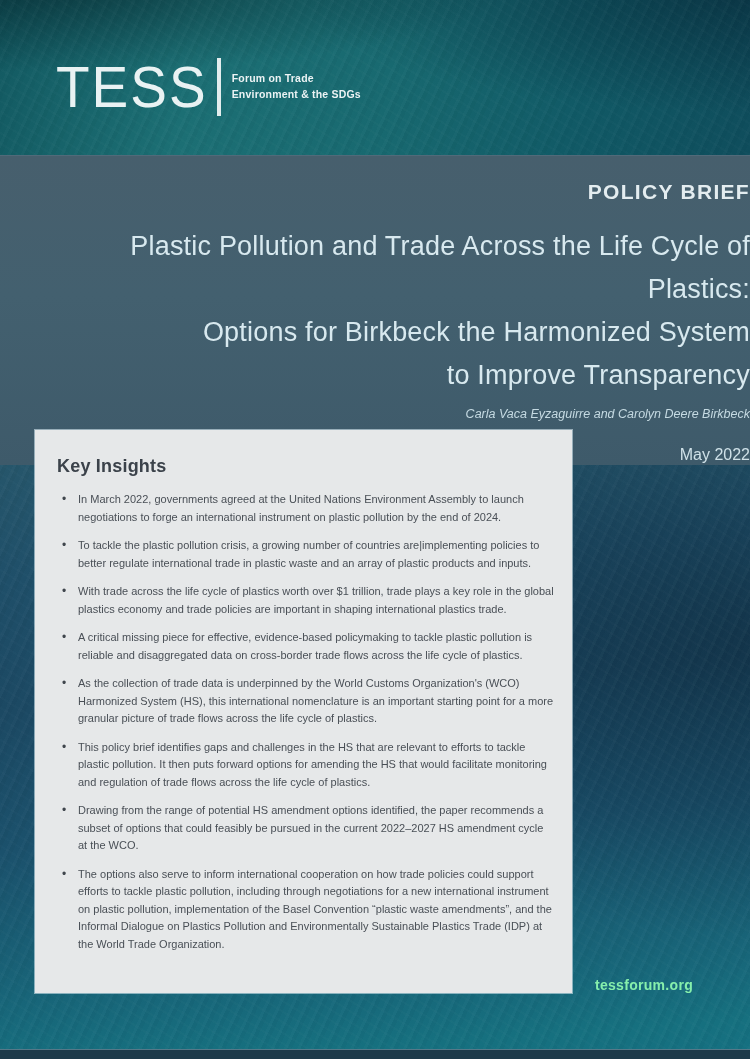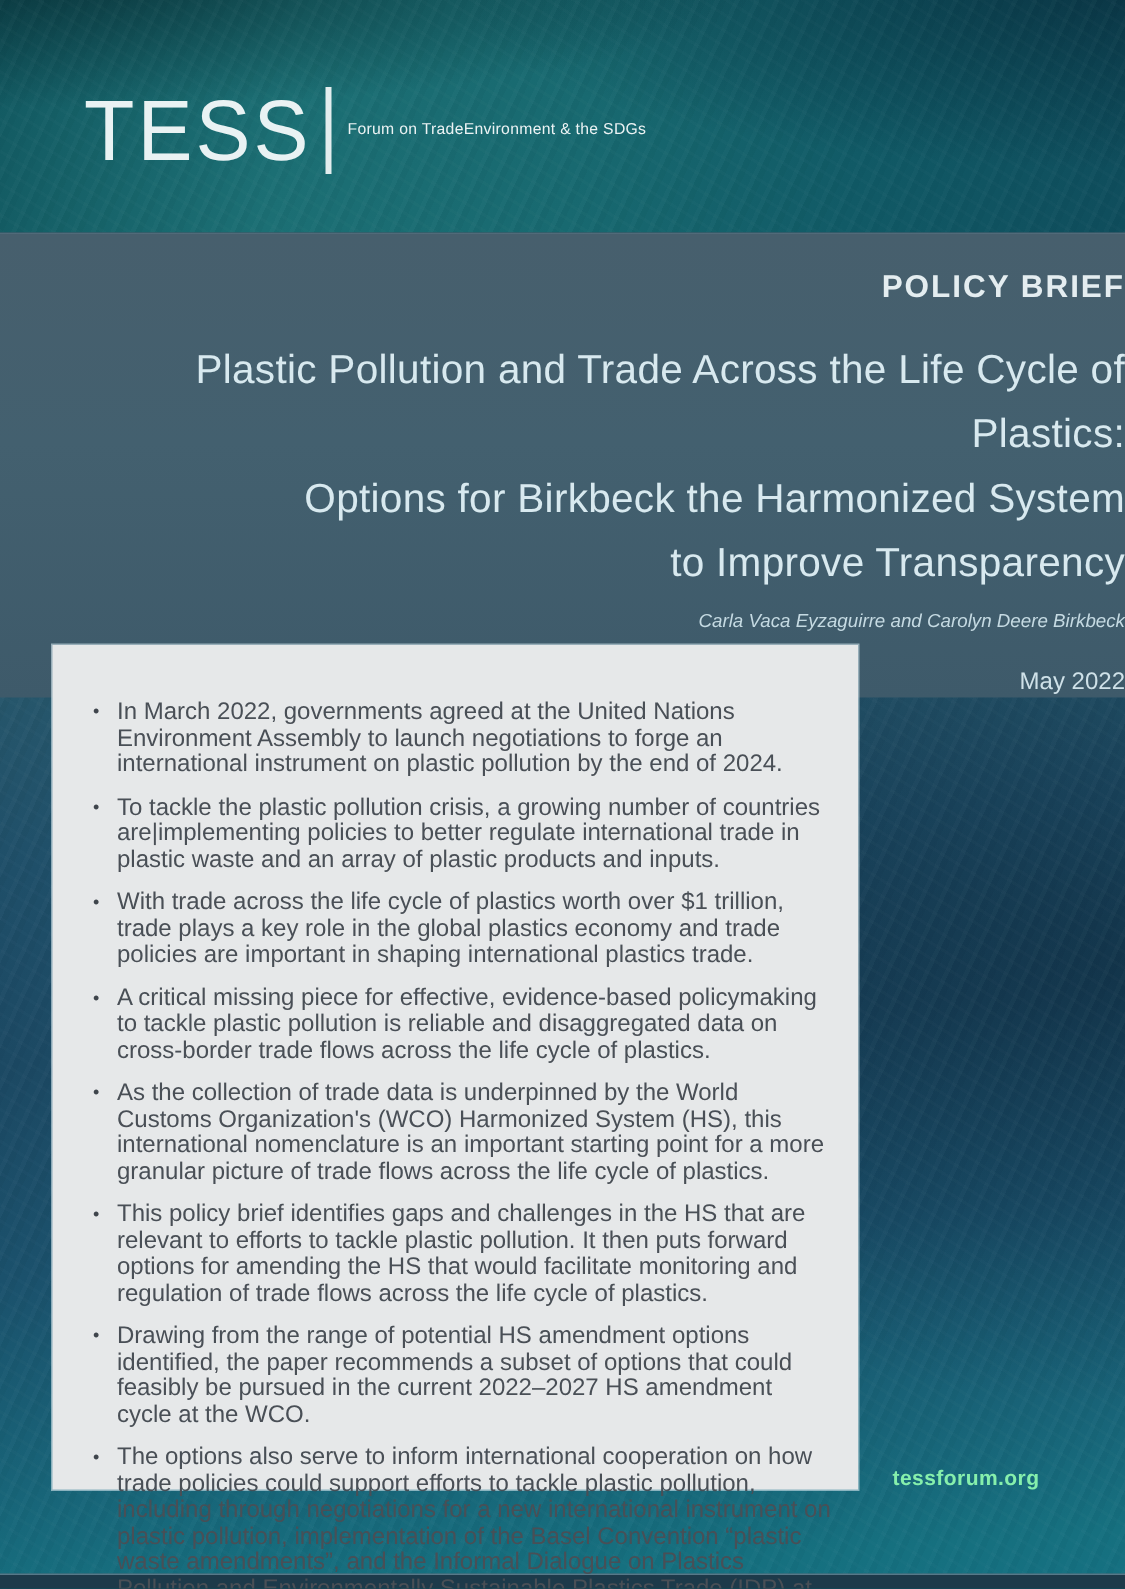--- a/index.html
+++ b/index.html
@@ -33,38 +33,38 @@
       linear-gradient(176deg,#26566b 0%,#1f4f69 18%,#1c4963 38%,#1b516c 60%,#186478 82%,#16707f 94%,#157081 100%);
   }
   .band-navy{
     position:absolute;left:0;bottom:0;width:750px;height:9px;
     background:#1d3a4a;border-top:1px solid rgba(160,200,215,.45);
   }
   
   .logo{position:absolute;left:56px;top:58px;display:flex;align-items:center;color:#e9f2f3;}
   .wordmark{font-size:55px;font-weight:300;letter-spacing:2px;line-height:1;transform:scaleY(1.04);}
   .logo-divider{display:inline-block;width:4px;height:58px;background:#e3edee;margin:0 11px 0 9px;}
-  .tagline{display:flex;font-size:10.5px;font-weight:400;line-height:1.5;color:#ecf3f4;letter-spacing:.2px;}
+  .tagline{display:flex;flex-direction:column;font-size:10.5px;font-weight:700;line-height:1.5;color:#ecf3f4;letter-spacing:.2px;}
   
   .header-block{position:absolute;left:75px;top:180px;color:#d9e9ef;text-align:right;}
   .kicker{font-size:21px;font-weight:700;letter-spacing:1.3px;color:#e4edf0;}
   .title{margin-top:21px;font-size:27px;font-weight:400;line-height:43px;letter-spacing:.2px;color:#d8e9ef;}
   .authors{margin-top:10px;font-size:12.5px;font-style:italic;color:#c5dae2;}
   .date{margin-top:25px;font-size:16px;color:#cfe1e8;}
   
   .insights{
     position:absolute;left:35px;top:430px;width:537px;height:563px;box-sizing:border-box;
     background:#e6e8e9;padding:26px 17px 18px 22px;
     box-shadow:0 0 0 1px rgba(200,220,228,.65);
   }
   .insights h2{margin:0 0 14px 0;font-size:18px;font-weight:700;color:#3b424a;letter-spacing:.2px;}
   .insights ul{margin:10px 0 0 0;padding:0;list-style:none;}
   .insights li{display:flex;margin:0 0 11px 0;}
   .dot{flex:0 0 16px;margin-left:5px;font-size:12px;line-height:17.5px;color:#3f454c;}
-  .btext{flex:1;font-size:16px;line-height:17.5px;color:#494f56;max-width:482px;}
+  .btext{flex:1;font-size:11px;line-height:17.5px;color:#494f56;max-width:482px;}
   
   .footer{position:absolute;top:977px;right:57px;font-size:14px;font-weight:700;color:#86efac;letter-spacing:.3px;}
 </style>
 </head>
 <body>
 
 <div class="page">
 
   <div class="band-top"></div>
   <div class="band-slate"></div>
@@ -85,20 +85,21 @@
     <div class="title">
       <div>Plastic Pollution and Trade Across the Life Cycle of Plastics:</div>
       <div>Options for Birkbeck the Harmonized System</div>
       <div>to Improve Transparency</div>
     </div>
     <div class="authors">Carla Vaca Eyzaguirre and Carolyn Deere Birkbeck</div>
     <div class="date">May 2022</div>
   </div>
 
   <div class="insights">
+    <h2>Key Insights</h2>
     <ul>
       <li>
         <span class="dot">•</span>
         <span class="btext">In March 2022, governments agreed at the United Nations Environment Assembly to launch negotiations to forge an international instrument on plastic pollution by the end of 2024.</span>
       </li>
       <li>
         <span class="dot">•</span>
         <span class="btext">To tackle the plastic pollution crisis, a growing number of countries are|implementing policies to better regulate international trade in plastic waste and an array of plastic products and inputs.</span>
       </li>
       <li>

